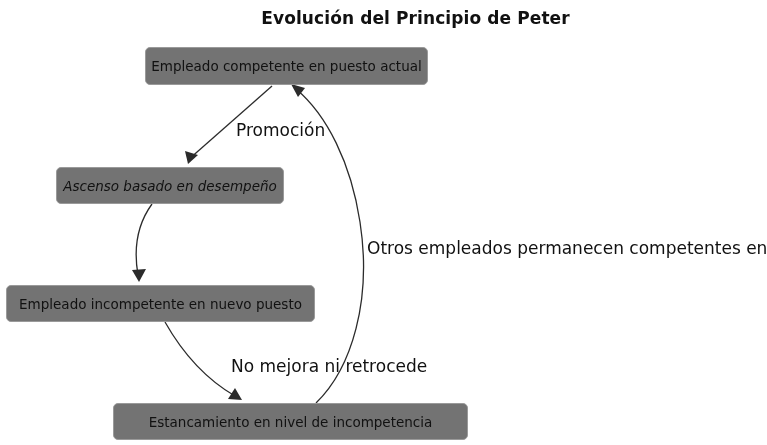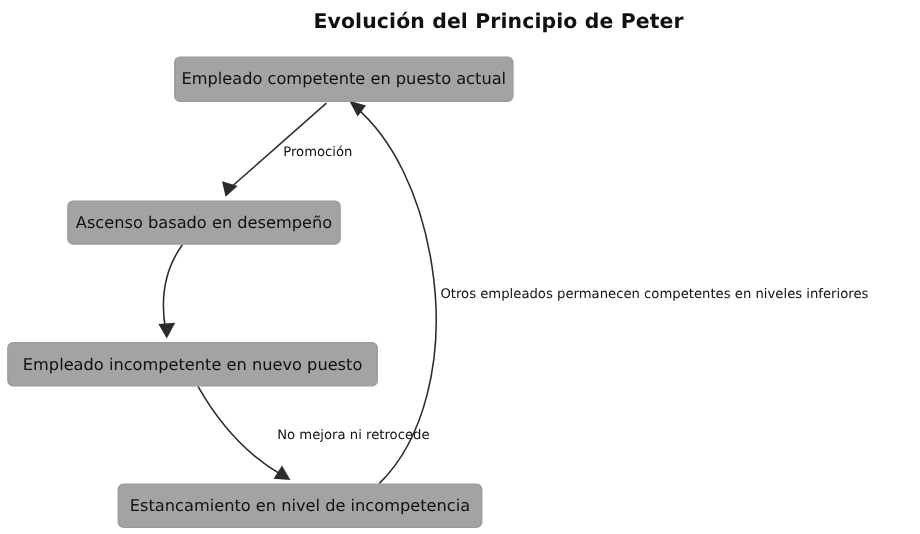--- a/index.html
+++ b/index.html
@@ -30,33 +30,33 @@
     text-align: center;
     font-size: 17px;
     font-weight: bold;
     color: #111111;
     letter-spacing: 0.1px;
     margin-left: 32px;
   }
   .node {
     position: absolute;
     box-sizing: border-box;
-    background: #a3a3a3;
+    background: #737373;
     border: 1px solid #9a9a9a;
     border-radius: 5px;
     display: flex;
     align-items: center;
     justify-content: center;
     font-size: 13.5px;
     color: #111111;
     white-space: nowrap;
   }
   .edge-label {
     position: absolute;
-    font-size: 11px;
+    font-size: 17px;
     color: #111111;
     white-space: nowrap;
     background: transparent;
   }
   svg.edges {
     position: absolute;
     left: 0;
     top: 0;
     width: 767px;
     height: 445px;
@@ -99,29 +99,29 @@
     <g>
       <path d="M 316 403 C 352 368, 372 300, 360 222 C 351 163, 327 115, 296 89"></path>
       <polygon points="291,84 298,97 305,88"></polygon>
     </g>
   </svg>
 
   <div class="node" style="left:145px; top:47px; width:283px; height:38px;">
     <span>Empleado competente en puesto actual</span>
   </div>
 
-  <div class="node" style="left:56px; top:167px; width:228px; height:37px;">
+  <div class="node" style="left:56px; top:167px; width:228px; height:37px;font-style:italic;">
     <span>Ascenso basado en desempeño</span>
   </div>
 
   <div class="node" style="left:6px; top:285px; width:309px; height:37px;">
     <span>Empleado incompetente en nuevo puesto</span>
   </div>
 
-  <div class="node" style="left:98px; top:403px; width:304px; height:37px;">
+  <div class="node" style="left:113px; top:403px; width:355px; height:37px;">
     <span>Estancamiento en nivel de incompetencia</span>
   </div>
 
   <div class="edge-label" style="left:236px; top:120px;">Promoción</div>
 
 
   <div class="edge-label" style="left:199px; top:356px;margin-left:32px;">No mejora ni retrocede</div>
 
   <div class="edge-label" style="left:367px; top:238px;">Otros empleados permanecen competentes en niveles inferiores</div>
 

